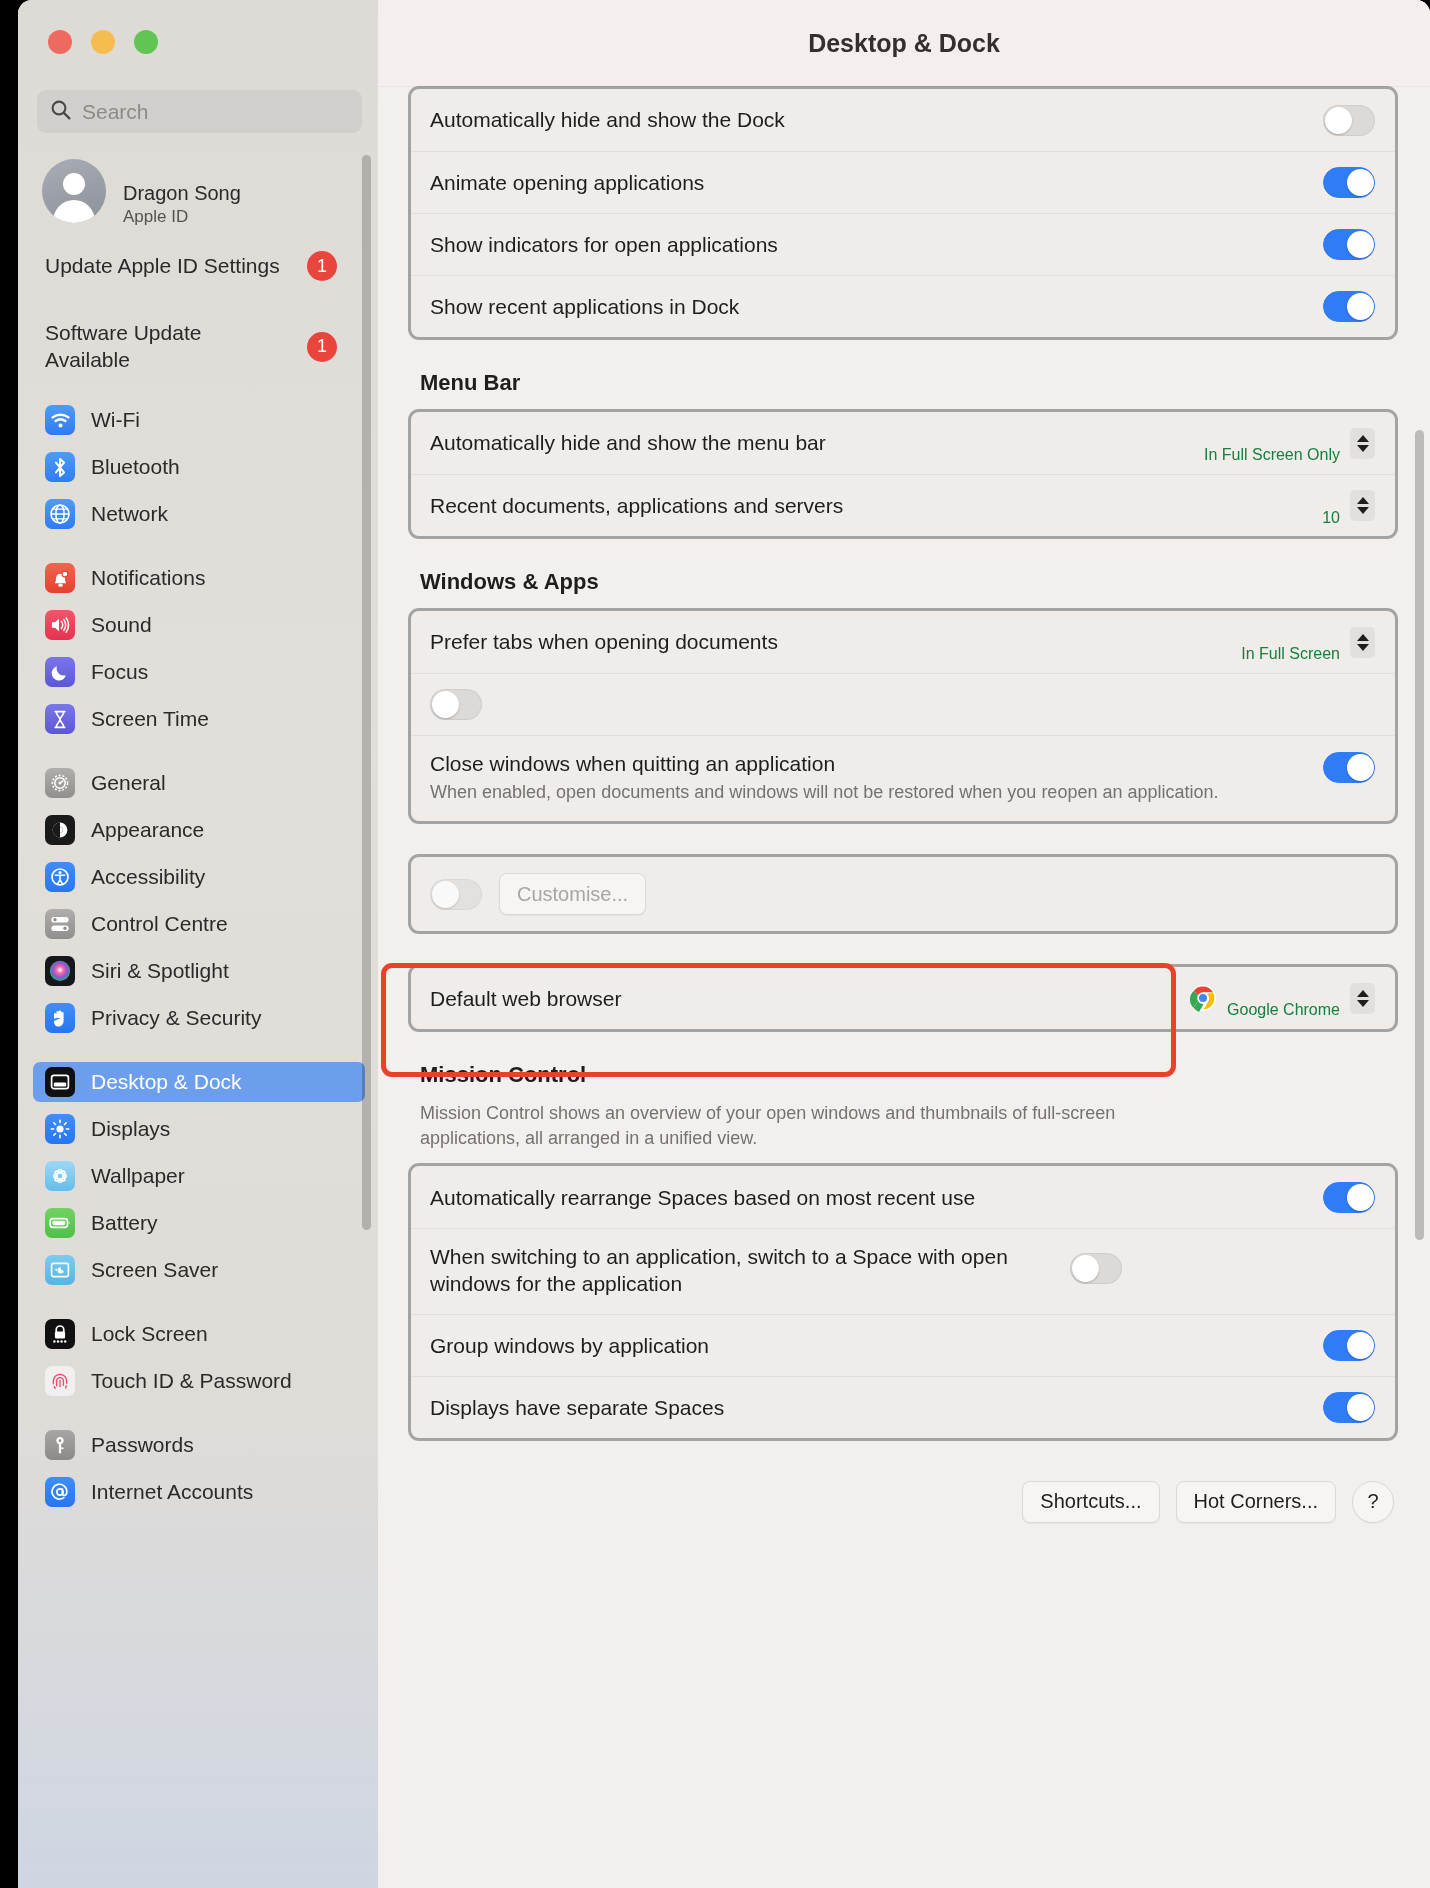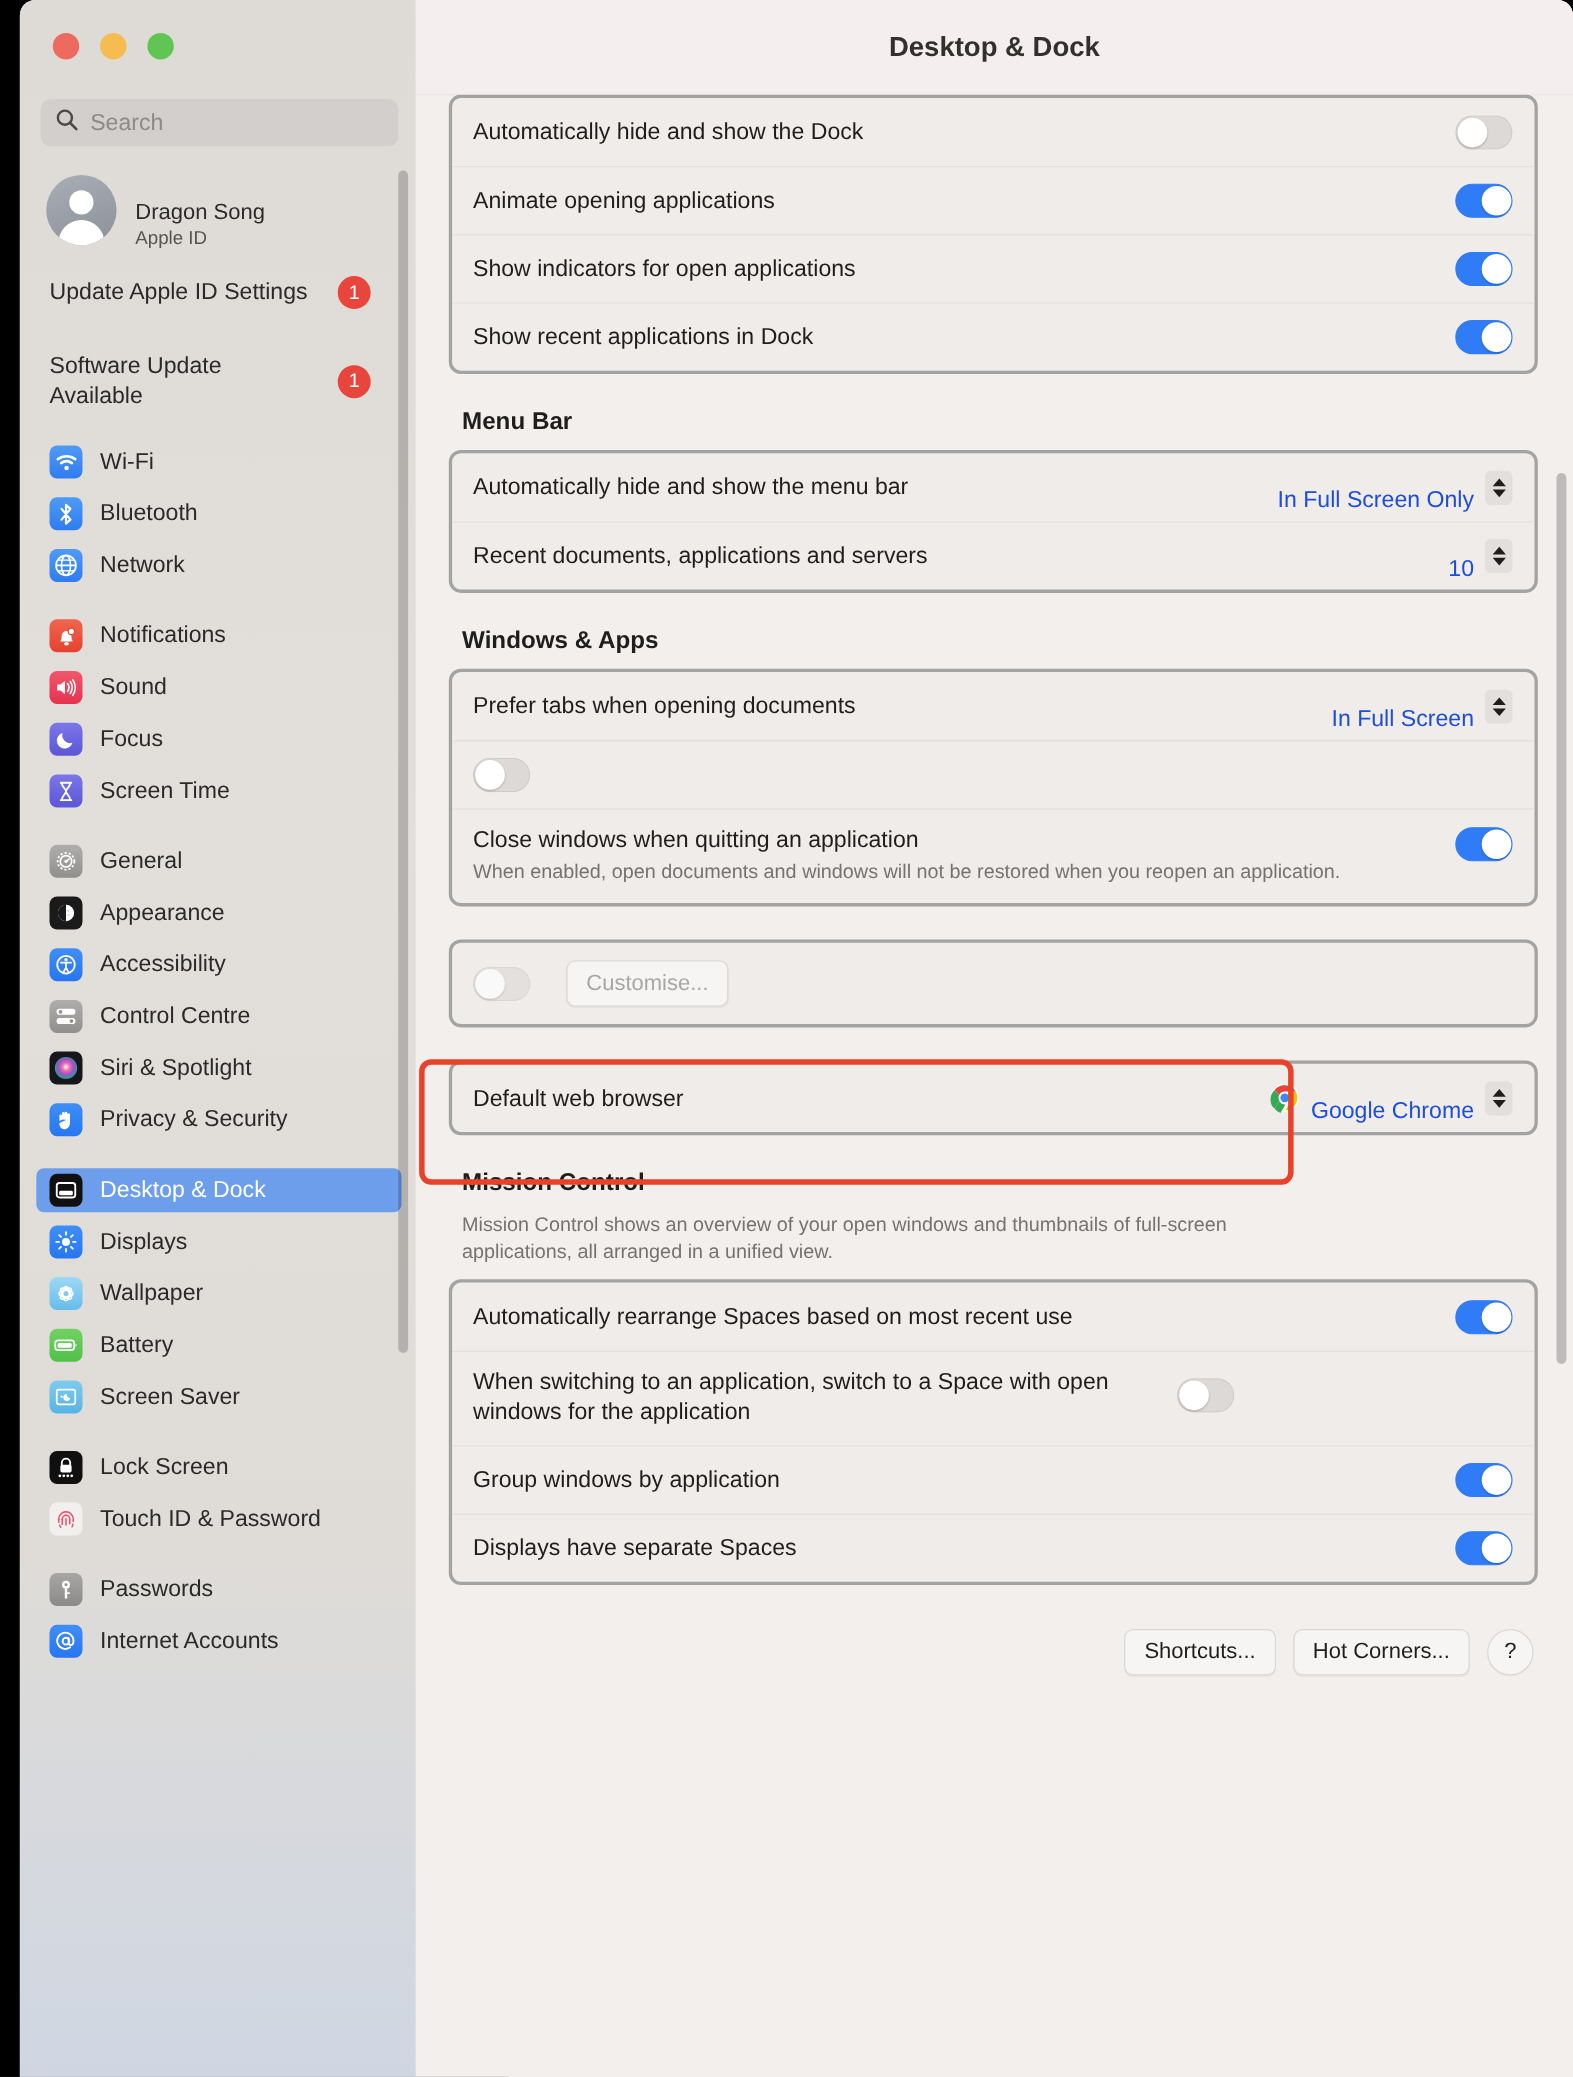--- a/index.html
+++ b/index.html
@@ -130,21 +130,21 @@
   .toggle.on { background: #2f7cf6; border-color: #2f7cf6; }
   .toggle .knob {
     position: absolute; top: 1px; left: 1px;
     width: 27px; height: 27px; border-radius: 50%;
     background: #fff; box-shadow: 0 1px 2px rgba(0,0,0,0.22);
   }
   .toggle.on .knob { left: 23px; }
   .toggle.dim { background: #e0dcd9; opacity: 0.72; }
 
   .popup { display: flex; align-items: center; gap: 10px; }
-  .popup .val { font-size: 21px; color: #1d4ed8; margin-top: 24px; }
+  .popup .val { font-size: 16px; color: #15803d; margin-top: 24px; }
   .chev {
     width: 25px; height: 31px; border-radius: 5px;
     background: #e3dfdd;
     display: flex; flex-direction: column; align-items: center; justify-content: center; gap: 3px;
   }
   .chev i { display: block; width: 0; height: 0; border-left: 6px solid transparent; border-right: 6px solid transparent; }
   .chev i.up { border-bottom: 7px solid #201e1d; }
   .chev i.dn { border-top: 7px solid #201e1d; }
 
   .chrome-ico { width: 28px; height: 28px; flex: 0 0 28px; }
@@ -577,21 +577,21 @@
             <div class="sub">When enabled, open documents and windows will not be restored when you reopen an application.</div>
           </div>
           <div class="toggle on ctrl">
               <div class="knob"></div>
             </div>
         </div>
       </div>
 
       <div class="card">
         <div class="row tall">
-          <div class="ctrl" style="display:flex;align-items:center;gap:33px">
+          <div class="ctrl" style="display:flex;align-items:center;gap:17px">
             <div class="toggle dim">
                 <div class="knob"></div>
               </div>
             <div class="btn disabled">Customise...</div>
           </div>
         </div>
       </div>
 
       <div class="card">
         <div class="row">

